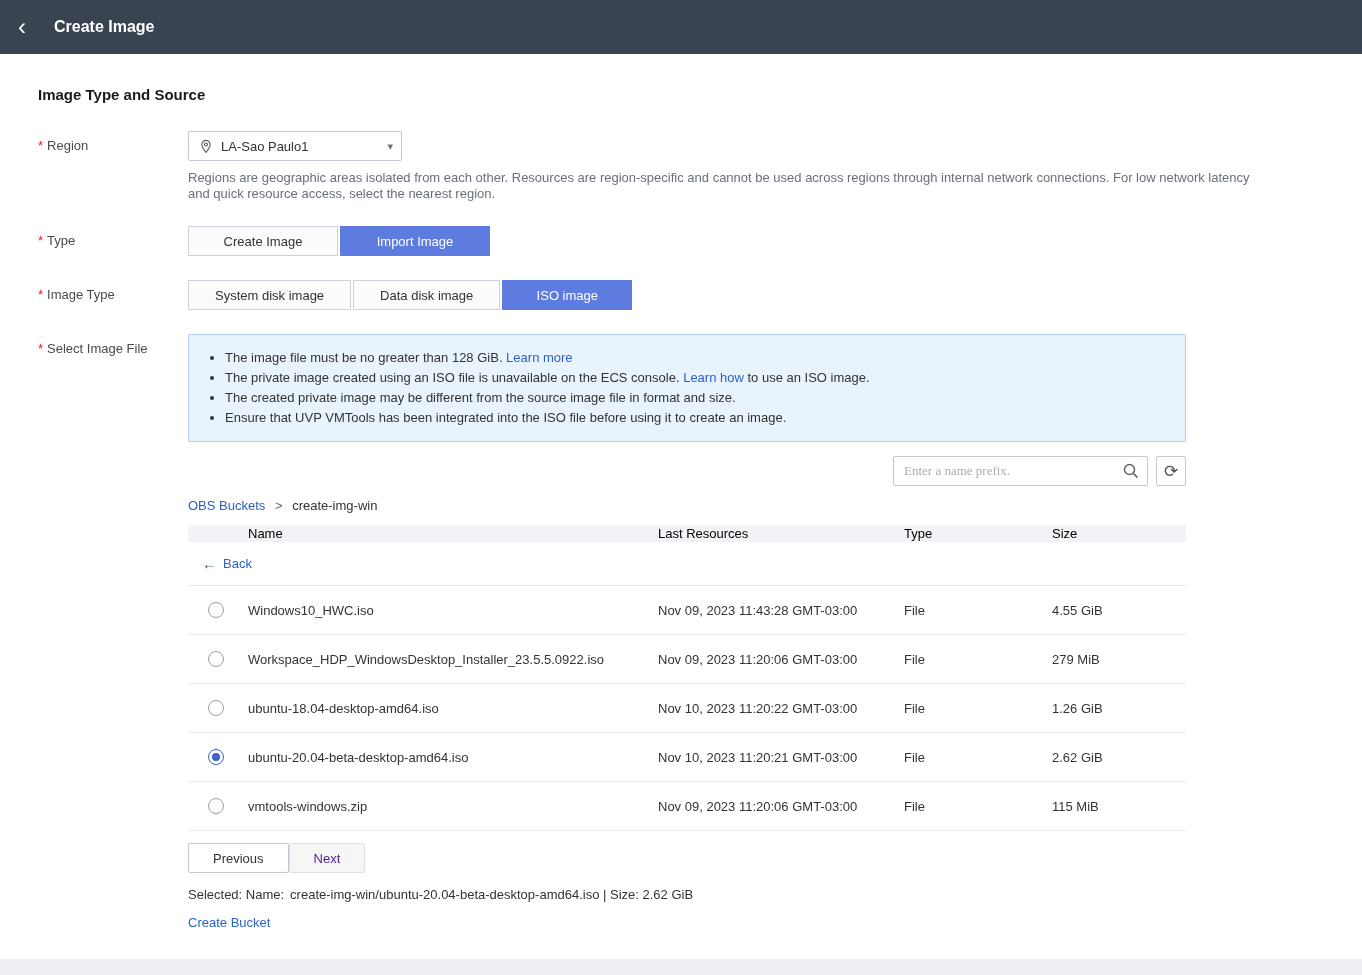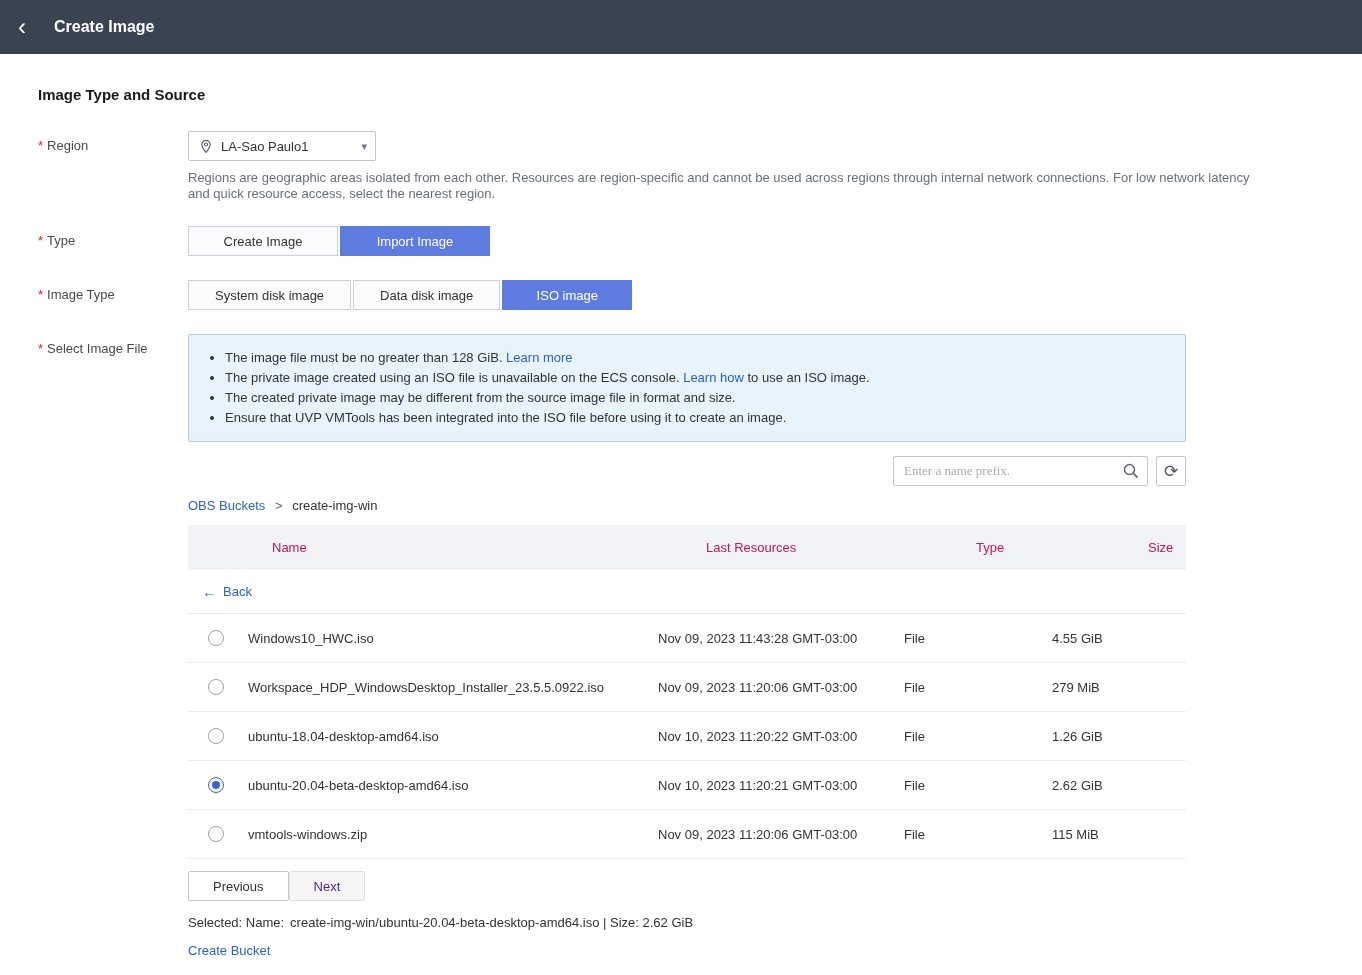--- a/index.html
+++ b/index.html
@@ -51,21 +51,21 @@
   .form-label {
     width: 150px;
     flex: 0 0 150px;
     padding-top: 7px;
     color: #4a4a4a;
   }
   .req { color: #e02020; margin-right: 4px; }
   .form-field { flex: 1 1 auto; }
   
   .select-box {
-    width: 188px;
+    width: 214px;
     height: 30px;
     border: 1px solid #c3c7cf;
     border-radius: 2px;
     background: #fff;
     display: flex;
     align-items: center;
     padding: 0 8px 0 10px;
     cursor: pointer;
   }
   .select-box .pin { margin-right: 8px; display: inline-flex; }
@@ -146,24 +146,23 @@
   
   .breadcrumb { margin: 0 0 12px 0; }
   .breadcrumb .sep { color: #666; margin: 0 6px; }
   .breadcrumb .current { color: #333; }
   
   .ftable { width: 998px; }
   .thead {
     display: grid;
     grid-template-columns: 50px 410px 246px 144px 148px;
     background: #f1f3f6;
-    height: 45px;
-    align-items: center;
-    color: #be185d;
-    gap: 24px;
+    height: 17px;
+    align-items: center;
+    color: #000000;
   }
   .thead .th { padding-left: 10px; font-weight: normal; }
   .thead .th.size-th { padding-left: 14px; }
   .back-row {
     height: 44px;
     display: flex;
     align-items: center;
     padding-left: 14px;
     border-bottom: 1px solid #e6e8eb;
   }

